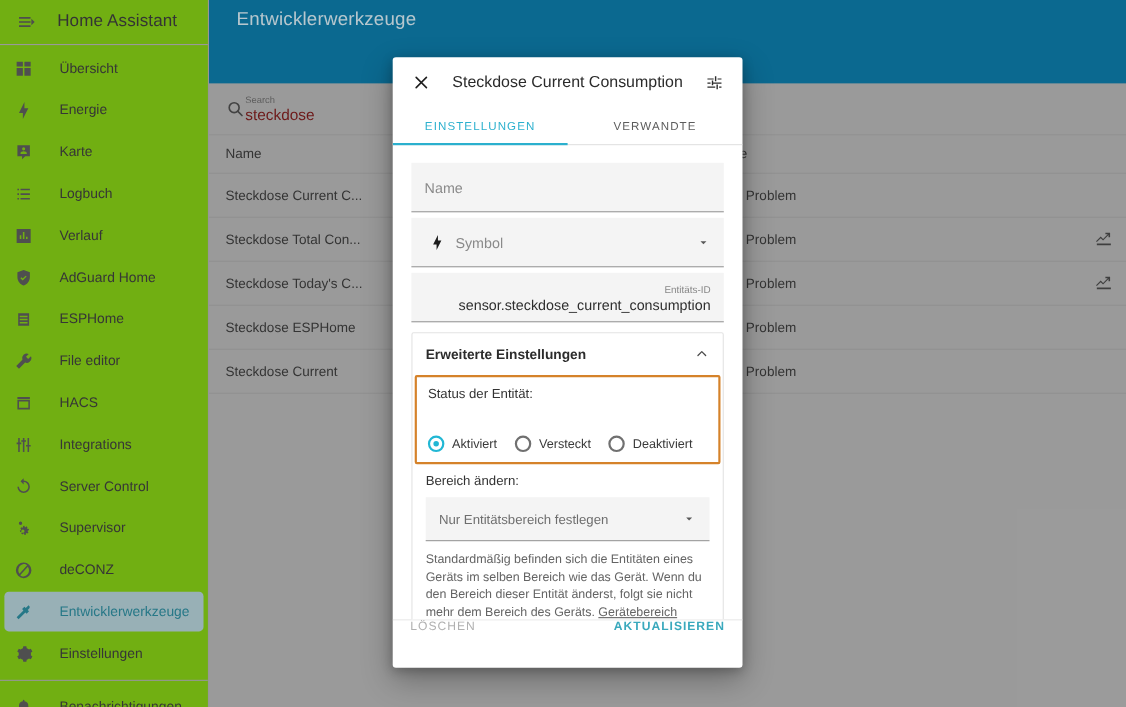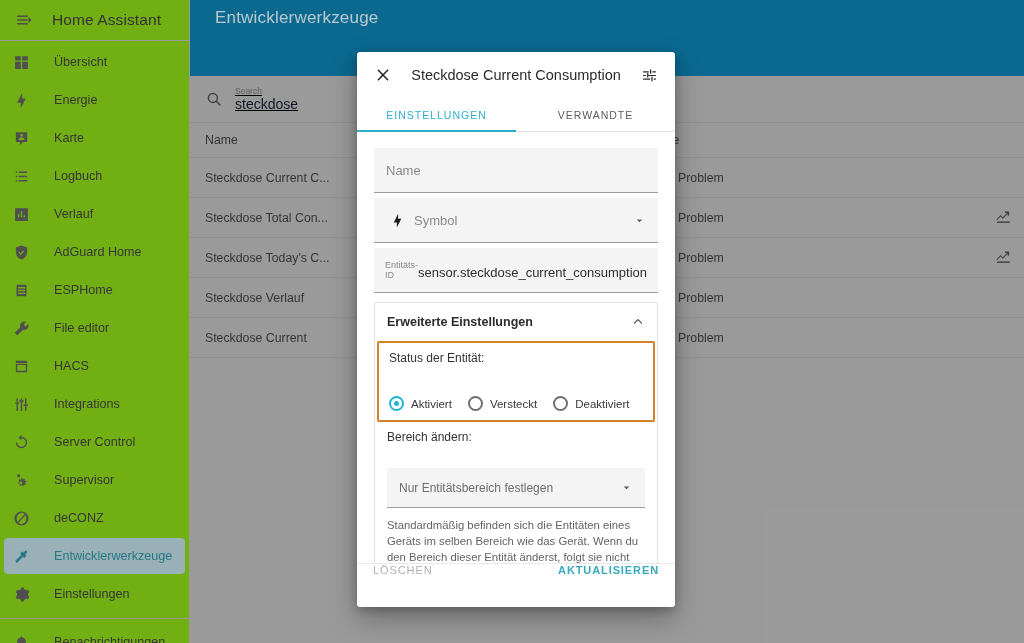--- a/index.html
+++ b/index.html
@@ -105,23 +105,23 @@
 
   
   .search-bar {
     height: 46px;
     background: #b4b4b4;
     display: flex; align-items: center;
     padding-left: 15px;
     position: relative;
   }
   .search-icon { color: #4d4d4d; display:flex; align-items:center; }
-  .search-texts { margin-left: 12px; line-height: 1; text-decoration: underline; }
+  .search-texts { line-height: 1; }
   .search-label { font-size: 8.5px; color: #6d6d6d; display:block; margin-bottom: 2px;}
-  .search-value { font-size: 14px; color: #0f172a; display:block; }
+  .search-value { font-size: 14px; color: #7f1d1d; display:block; }
 
   
   .table { background: #b4b4b4; }
   .t-head {
     height: 36px;
     display: flex; align-items: center;
     border-top: 1px solid #a8a8a8;
     border-bottom: 1px solid #a8a8a8;
     font-size: 12.3px; color: #3c3c3c;
   }
@@ -203,21 +203,21 @@
   }
 
   .field {
     background: #f4f4f4;
     border-bottom: 1px solid #9b9b9b;
     height: 45px;
     display: flex; align-items: center;
     padding: 0 12px;
     margin-bottom: 5px;
   }
-  .field.filled { flex-direction: row; align-items: center; justify-content: center; padding-top:4px;}
+  .field.filled { flex-direction: column; align-items: flex-end; justify-content: center; padding-top:4px;}
   .f-placeholder { font-size: 13px; color: #8a8a8a; }
   .f-label { font-size: 9px; color: #888; line-height:1.1; margin-bottom: 2px; }
   .f-value { font-size: 13px; color: #2e2e2e; }
   .f-lead-icon {
     width: 22px; flex:none;
     display:flex; align-items:center; justify-content:center;
     color: #1c1c1c; margin-right: 6px;
   }
   .f-caret { margin-left: auto; color: #585858; display:flex; }
 
@@ -262,21 +262,21 @@
   .radio.checked { border-color: #21b7d4; }
   .radio.checked::after {
     content: ""; position: absolute;
     left: 3px; top: 3px;
     width: 5px; height: 5px;
     border-radius: 50%;
     background: #21b7d4;
   }
   .radio-label { font-size: 11.5px; color: #3a3a3a; margin-left: 7px; white-space: nowrap; }
 
-  .area-label { font-size: 12px; color: #333; margin: 6px 0 24px 0; }
+  .area-label { font-size: 12px; color: #333; margin: 6px 0 8px 0; }
   .select {
     background: #f4f4f4;
     border-bottom: 1px solid #9b9b9b;
     height: 40px;
     display: flex; align-items: center;
     padding: 0 12px;
   }
   .sel-value { font-size: 12px; color: #6e6e6e; }
   .help {
     margin-top: 9px;
@@ -525,21 +525,21 @@
           <span>
             <svg width="17" height="17" viewBox="0 0 24 24" fill="currentColor">
                 <path d="M3 17l5-5 3 3 7-7v3h2V5h-6v2h3l-6 6-3-3-6 6z"></path>
                 <path d="M3 19h18v2H3z"></path>
               </svg>
           </span>
         </div>
       </div>
 
       <div class="t-row">
-        <div class="c-name">Steckdose Verlauf</div>
+        <div class="c-name">Steckdose ESPHome</div>
         <div class="c-stat">sensor.s</div>
         <div class="c-issue">Kein Problem</div>
         <div class="c-act"></div>
       </div>
 
       <div class="t-row">
         <div class="c-name">Steckdose Current</div>
         <div class="c-stat">sensor.s</div>
         <div class="c-issue">Kein Problem</div>
         <div class="c-act"></div>

